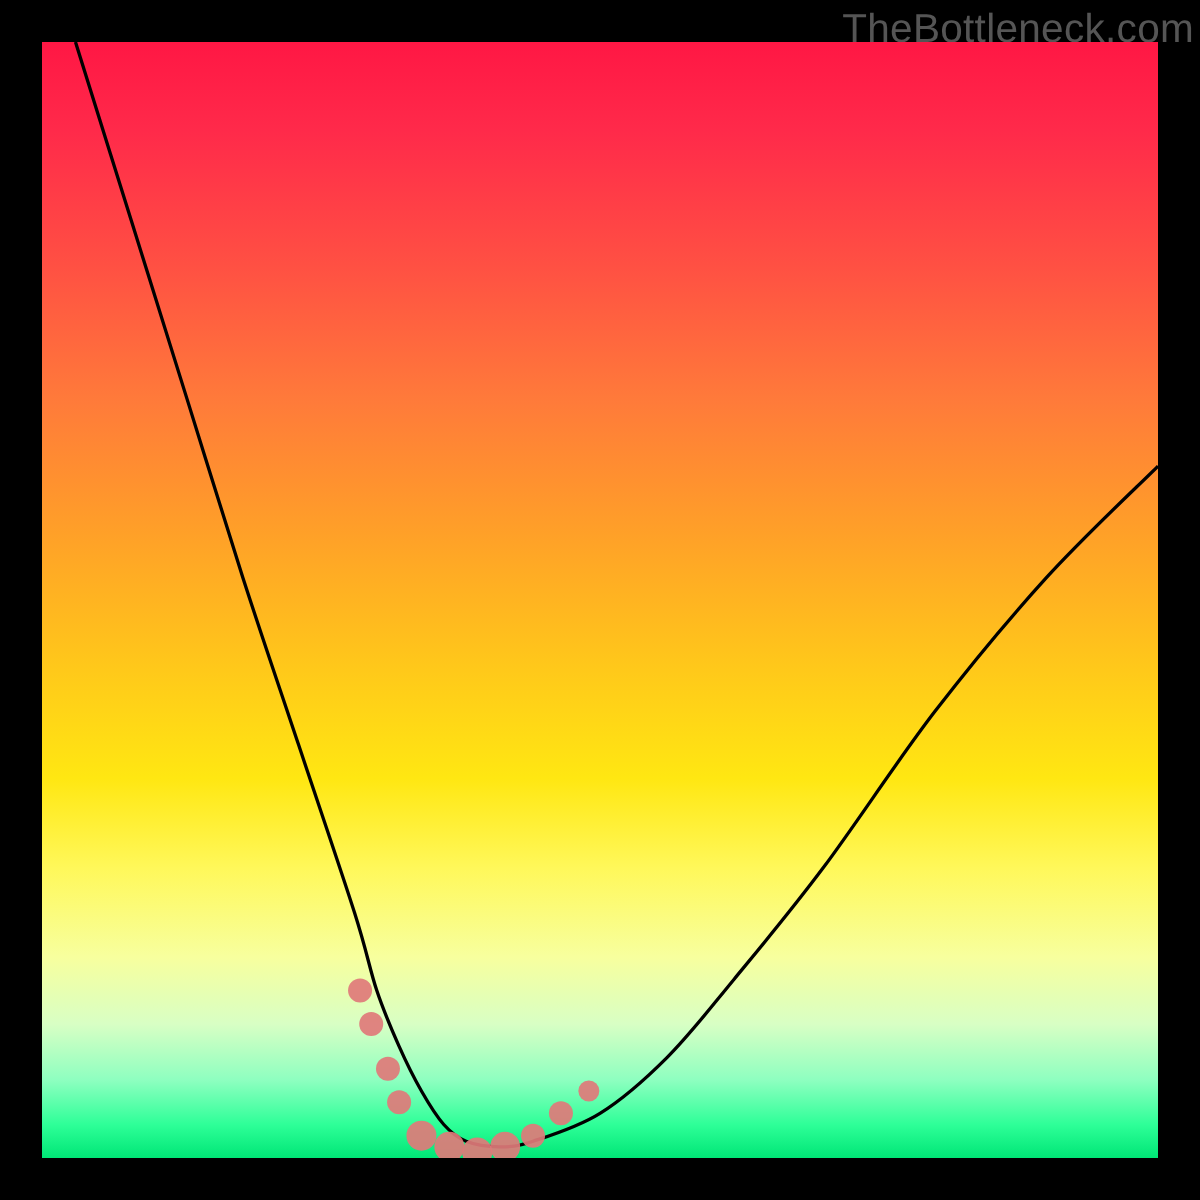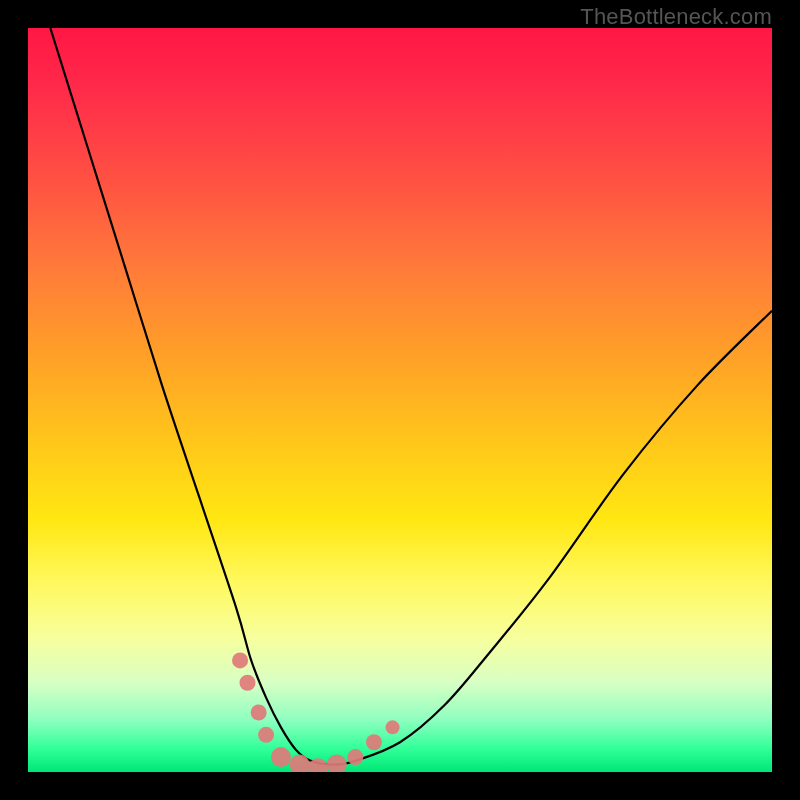--- a/index.html
+++ b/index.html
@@ -28,23 +28,23 @@
       #fff85a 74%,
       #f7ff9e 82%,
       #d8ffc4 88%,
       #8effc0 93%,
       #2eff98 97%,
       #00e676 100%);
   }
   .watermark {
     position: absolute;
     top: 4px;
-    right: 28px;
+    right: 4px;
     color: #555;
-    font-size: 22px;
+    font-size: 27px;
     font-weight: 500;
     letter-spacing: 0.2px;
   }
   svg.curve {
     position: absolute;
     top: 0;
     left: 0;
     width: 744px;
     height: 744px;
   }

